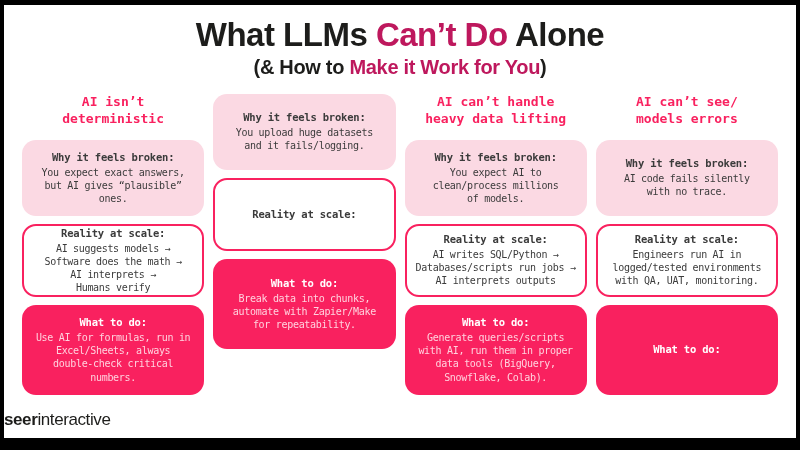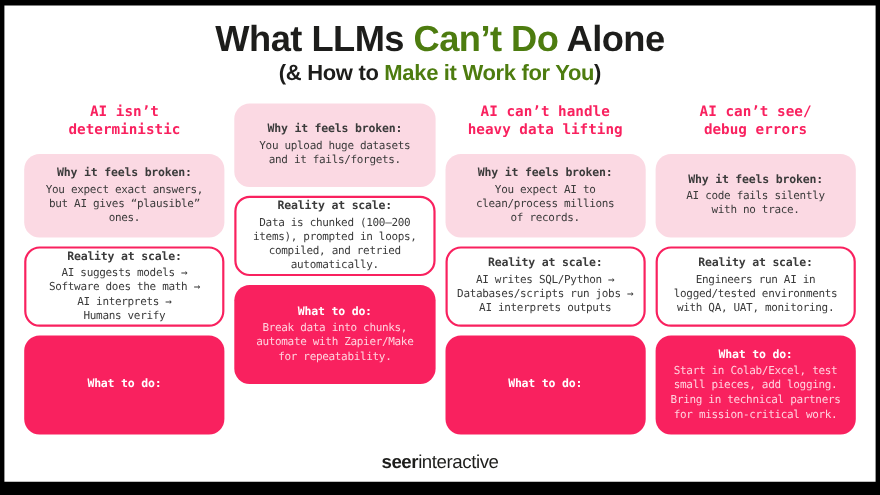--- a/index.html
+++ b/index.html
@@ -7,39 +7,39 @@
     width:800px;height:450px;box-sizing:border-box;
     background:#ffffff;
     border:solid #000000;border-width:5px 4px 12px 4px;
     font-family:"DejaVu Sans Mono",monospace;
     overflow:hidden;
     position:relative;
   }
   .title-block{text-align:center;padding-top:11px;font-family:"Liberation Sans",sans-serif;color:#1d1d1b;}
   .main-title{font-size:33px;font-weight:800;letter-spacing:-0.5px;line-height:1.15;}
   .sub-title{font-size:20px;font-weight:800;letter-spacing:-0.3px;line-height:1.2;margin-top:1px;}
-  .accent{color:#4d7c0f;}
+  .accent{color:#be185d;}
   .columns{display:flex;gap:9px;padding:15px 18px 0 18px;}
   .column{flex:1;display:flex;flex-direction:column;min-width:0;}
   .col-header{
     color:#f9215f;font-weight:bold;font-size:13px;line-height:1.3;
     text-align:center;white-space:pre-line;height:38px;margin-bottom:8px;
   }
   .box{
     border-radius:14px;display:flex;flex-direction:column;justify-content:center;
     text-align:center;padding:5px 5px;margin-bottom:8px;line-height:1.32;box-sizing:border-box;
   }
   .box-why{background:#fbd9e3;height:76px;color:#3b3b3b;}
   .box-reality{background:#ffffff;border:2px solid #f9215f;height:73px;color:#3b3b3b;padding:5px 3px;}
   .box-todo{background:#f9215f;height:90px;color:#ffd2de;margin-bottom:0;}
   .box-label{font-weight:bold;font-size:10.5px;letter-spacing:-0.2px;}
   .box-todo .box-label{color:#ffffff;}
   .box-body{font-size:10px;letter-spacing:-0.3px;white-space:pre-line;margin-top:1px;}
   .footer{
-    position:absolute;left:0;right:0;bottom:8px;text-align:center;
+    position:absolute;left:0;right:0;bottom:8px;text-align:left;
     font-family:"Liberation Sans",sans-serif;font-size:17px;color:#1d1d1b;letter-spacing:-0.4px;
   }
   .footer .logo-bold{font-weight:bold;}
 </style>
 </head>
 <body>
 
 <div class="page">
 
   <div class="title-block">
@@ -60,84 +60,84 @@
       </div>
       <div class="box box-reality">
         <div class="box-label">Reality at scale:</div>
         <div class="box-body">AI suggests models →
 Software does the math →
 AI interprets →
 Humans verify</div>
       </div>
       <div class="box box-todo">
         <div class="box-label">What to do:</div>
+        <div class="box-body">Use AI for formulas, run in
+Excel/Sheets, always
+double-check critical
+numbers.</div>
       </div>
     </div>
 
     <div class="column">
       <div class="box box-why">
         <div class="box-label">Why it feels broken:</div>
         <div class="box-body">You upload huge datasets
-and it fails/forgets.</div>
+and it fails/logging.</div>
       </div>
       <div class="box box-reality">
         <div class="box-label">Reality at scale:</div>
-        <div class="box-body">Data is chunked (100–200
-items), prompted in loops,
-compiled, and retried
-automatically.</div>
       </div>
       <div class="box box-todo">
         <div class="box-label">What to do:</div>
         <div class="box-body">Break data into chunks,
 automate with Zapier/Make
 for repeatability.</div>
       </div>
     </div>
 
     <div class="column">
       <div class="col-header">AI can’t handle
 heavy data lifting</div>
       <div class="box box-why">
         <div class="box-label">Why it feels broken:</div>
         <div class="box-body">You expect AI to
 clean/process millions
-of records.</div>
+of models.</div>
       </div>
       <div class="box box-reality">
         <div class="box-label">Reality at scale:</div>
         <div class="box-body">AI writes SQL/Python →
 Databases/scripts run jobs →
 AI interprets outputs</div>
       </div>
       <div class="box box-todo">
         <div class="box-label">What to do:</div>
+        <div class="box-body">Generate queries/scripts
+with AI, run them in proper
+data tools (BigQuery,
+Snowflake, Colab).</div>
       </div>
     </div>
 
     <div class="column">
       <div class="col-header">AI can’t see/
-debug errors</div>
+models errors</div>
       <div class="box box-why">
         <div class="box-label">Why it feels broken:</div>
         <div class="box-body">AI code fails silently
 with no trace.</div>
       </div>
       <div class="box box-reality">
         <div class="box-label">Reality at scale:</div>
         <div class="box-body">Engineers run AI in
 logged/tested environments
 with QA, UAT, monitoring.</div>
       </div>
       <div class="box box-todo">
         <div class="box-label">What to do:</div>
-        <div class="box-body">Start in Colab/Excel, test
-small pieces, add logging.
-Bring in technical partners
-for mission-critical work.</div>
       </div>
     </div>
 
   </div>
 
   <div class="footer"><span class="logo-bold">seer</span><span>interactive</span></div>
 
 </div>
 
 </body></html>

